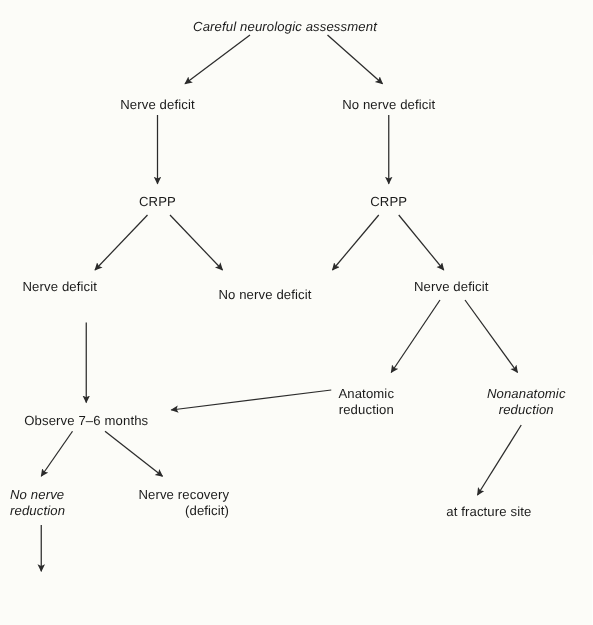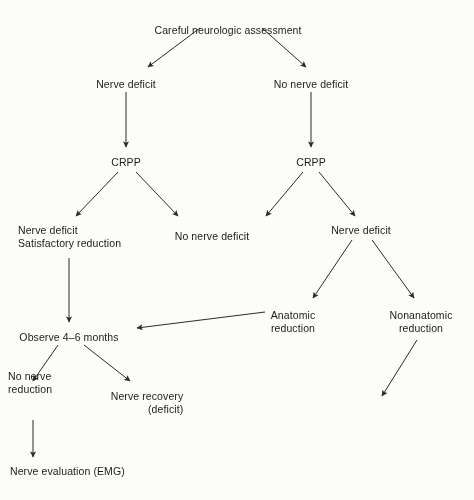--- a/index.html
+++ b/index.html
@@ -61,30 +61,30 @@
         <line x1="265" y1="312" x2="137" y2="328" stroke="#2b2b2b" stroke-width="1" marker-end="url(#arrowhead)"></line>
         <line x1="69" y1="258" x2="69" y2="322" stroke="#2b2b2b" stroke-width="1" marker-end="url(#arrowhead)"></line>
         <line x1="58" y1="345" x2="33" y2="381" stroke="#2b2b2b" stroke-width="1" marker-end="url(#arrowhead)"></line>
         <line x1="84" y1="345" x2="130" y2="381" stroke="#2b2b2b" stroke-width="1" marker-end="url(#arrowhead)"></line>
         <line x1="33" y1="420" x2="33" y2="457" stroke="#2b2b2b" stroke-width="1" marker-end="url(#arrowhead)"></line>
         <line x1="417" y1="340" x2="382" y2="396" stroke="#2b2b2b" stroke-width="1" marker-end="url(#arrowhead)"></line>
       </g>
   </svg>
 
   <div id="nodes-layer">
-      <div class="node-label center" style="left: 228px; top: 24px; color: rgb(27, 27, 27);"><span class="line">Careful neurologic assessment</span></div>
+      <div class="node-label center" style="left: 228px; top: 16px; color: rgb(27, 27, 27); font-style: italic;"><span class="line">Careful neurologic assessment</span></div>
       <div class="node-label center" style="left: 126px; top: 78px; color: rgb(27, 27, 27);"><span class="line">Nerve deficit</span></div>
       <div class="node-label center" style="left: 311px; top: 78px; color: rgb(27, 27, 27);"><span class="line">No nerve deficit</span></div>
       <div class="node-label center" style="left: 126px; top: 156px; color: rgb(27, 27, 27);"><span class="line">CRPP</span></div>
       <div class="node-label center" style="left: 311px; top: 156px; color: rgb(27, 27, 27);"><span class="line">CRPP</span></div>
-      <div class="node-label left" style="left: 18px; top: 224px; color: rgb(27, 27, 27);"><span class="line">Nerve deficit</span><span class="line">Satisfactory reduction</span></div>
+      <div class="node-label left" style="left: 18px; top: 224px; color: rgb(27, 27, 27);"><span class="line">Nerve deficit</span></div>
       <div class="node-label center" style="left: 212px; top: 230px; color: rgb(27, 27, 27);"><span class="line">No nerve deficit</span></div>
       <div class="node-label center" style="left: 361px; top: 224px; color: rgb(27, 27, 27);"><span class="line">Nerve deficit</span></div>
-      <div class="node-label center" style="left: 69px; top: 331px; color: rgb(27, 27, 27);"><span class="line">Observe 4–6 months</span></div>
+      <div class="node-label center" style="left: 69px; top: 331px; color: rgb(27, 27, 27);"><span class="line">Observe 7–6 months</span></div>
       <div class="node-label center" style="left: 293px; top: 309px; color: rgb(27, 27, 27);"><span class="line">Anatomic</span><span class="line">reduction</span></div>
-      <div class="node-label center" style="left: 421px; top: 309px; color: rgb(27, 27, 27);"><span class="line">Nonanatomic</span><span class="line">reduction</span></div>
-      <div class="node-label left" style="left: 8px; top: 370px; color: rgb(27, 27, 27);"><span class="line">No nerve</span><span class="line">reduction</span></div>
+      <div class="node-label center" style="left: 421px; top: 309px; color: rgb(27, 27, 27); font-style: italic;"><span class="line">Nonanatomic</span><span class="line">reduction</span></div>
+      <div class="node-label left" style="left: 8px; top: 390px; color: rgb(27, 27, 27); font-style: italic;"><span class="line">No nerve</span><span class="line">reduction</span></div>
       <div class="node-label center" style="left: 147px; top: 390px; color: rgb(27, 27, 27); text-align: right;"><span class="line">Nerve recovery</span><span class="line">(deficit)</span></div>
-      <div class="node-label left" style="left: 357px; top: 404px; color: rgb(27, 27, 27);"></div>
-      <div class="node-label left" style="left: 10px; top: 465px; color: rgb(27, 27, 27);"><span class="line">Nerve evaluation (EMG)</span></div>
+      <div class="node-label left" style="left: 357px; top: 404px; color: rgb(27, 27, 27);"><span class="line">at fracture site</span></div>
+      <div class="node-label left" style="left: 10px; top: 465px; color: rgb(27, 27, 27);"></div>
     </div>
 
 </div>
 
 </body></html>

